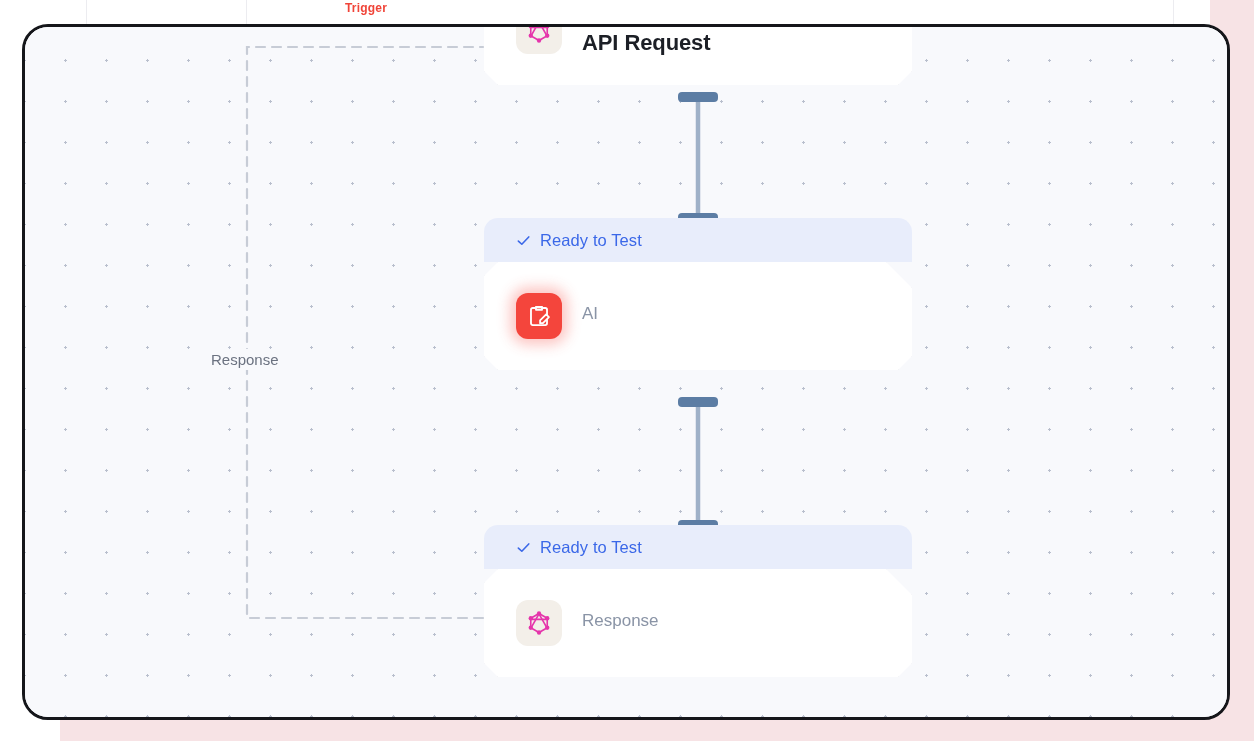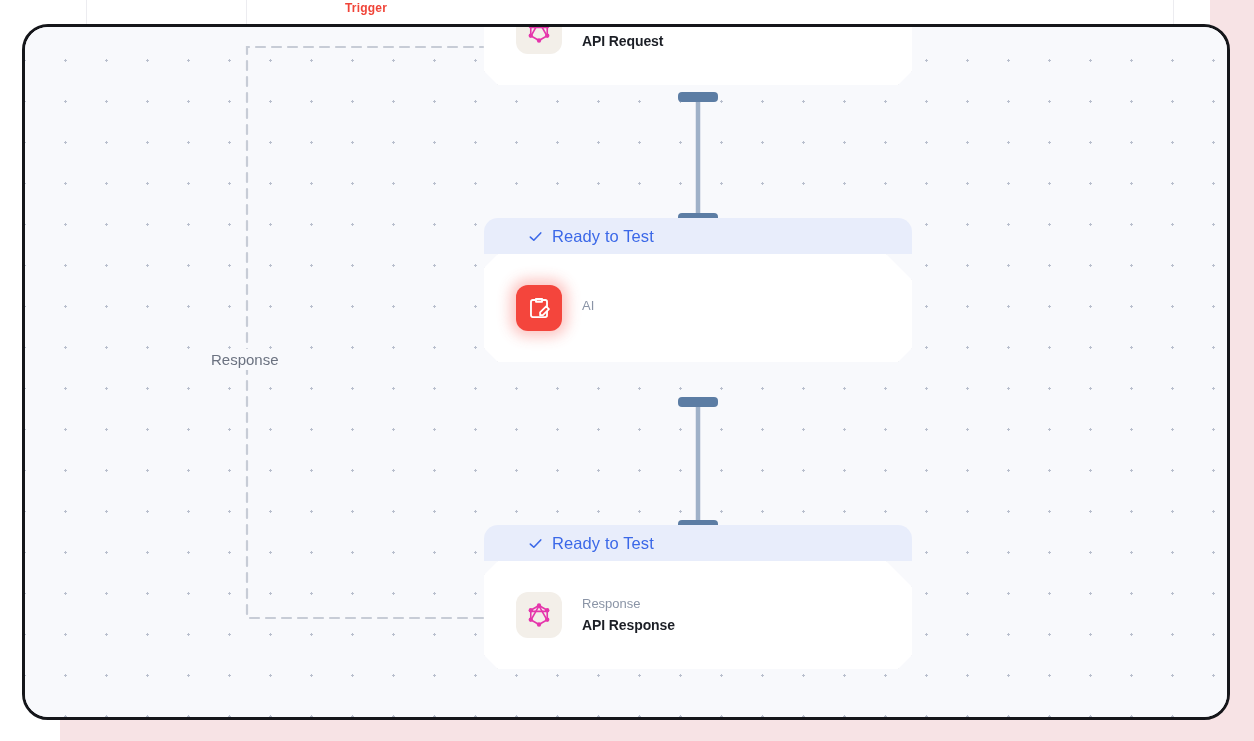--- a/index.html
+++ b/index.html
@@ -119,27 +119,27 @@
     padding: 2px 6px;
     white-space: nowrap;
   }
 
   
   .node {
     position: absolute;
     width: 428px;
   }
   .node-badge {
-    height: 36px;
+    height: 44px;
     background: #e8edfb;
     border-radius: 14px 14px 0 0;
     display: flex;
     align-items: center;
     gap: 9px;
-    padding: 0 0 0 44px;
+    padding: 0 0 0 32px;
     box-sizing: border-box;
   }
   .badge-check {
     display: block;
     width: 15px;
     height: 15px;
     flex: none;
   }
   .badge-text {
     font-size: 16.5px;
@@ -175,27 +175,27 @@
   }
   .node-icon.graphql {
     background: #f3efe9;
   }
   .node-icon.ai {
     background: #f4453c;
     box-shadow: 0 0 13px 6px rgba(244,69,60,.30);
   }
   .node-text { min-width: 0; }
   .node-kicker {
-    font-size: 13px;
+    font-size: 17px;
     color: #8a94a6;
     line-height: 1.25;
     margin-bottom: 4px;
   }
   .node-title {
-    font-size: 14px;
+    font-size: 22px;
     font-weight: bold;
     color: #1c1f26;
     line-height: 1.2;
     letter-spacing: -.1px;
   }
 
   
   #node-api-request { left: 459px; top: -50px; }
   #node-generate-text { left: 459px; top: 191px; }
   #node-api-response { left: 459px; top: 498px; }
@@ -304,19 +304,18 @@
               <circle cx="19.6" cy="7.6" r="2"></circle>
               <circle cx="19.6" cy="16.4" r="2"></circle>
               <circle cx="12" cy="20.8" r="2"></circle>
               <circle cx="4.4" cy="16.4" r="2"></circle>
               <circle cx="4.4" cy="7.6" r="2"></circle>
             </g>
           </svg>
         </div>
         <div class="node-text">
           <div class="node-kicker">Response</div>
-          <div class="node-title">API Response</div>
         </div>
       </div>
     </div>
 
   </div>
 </div>
 
 </body></html>

